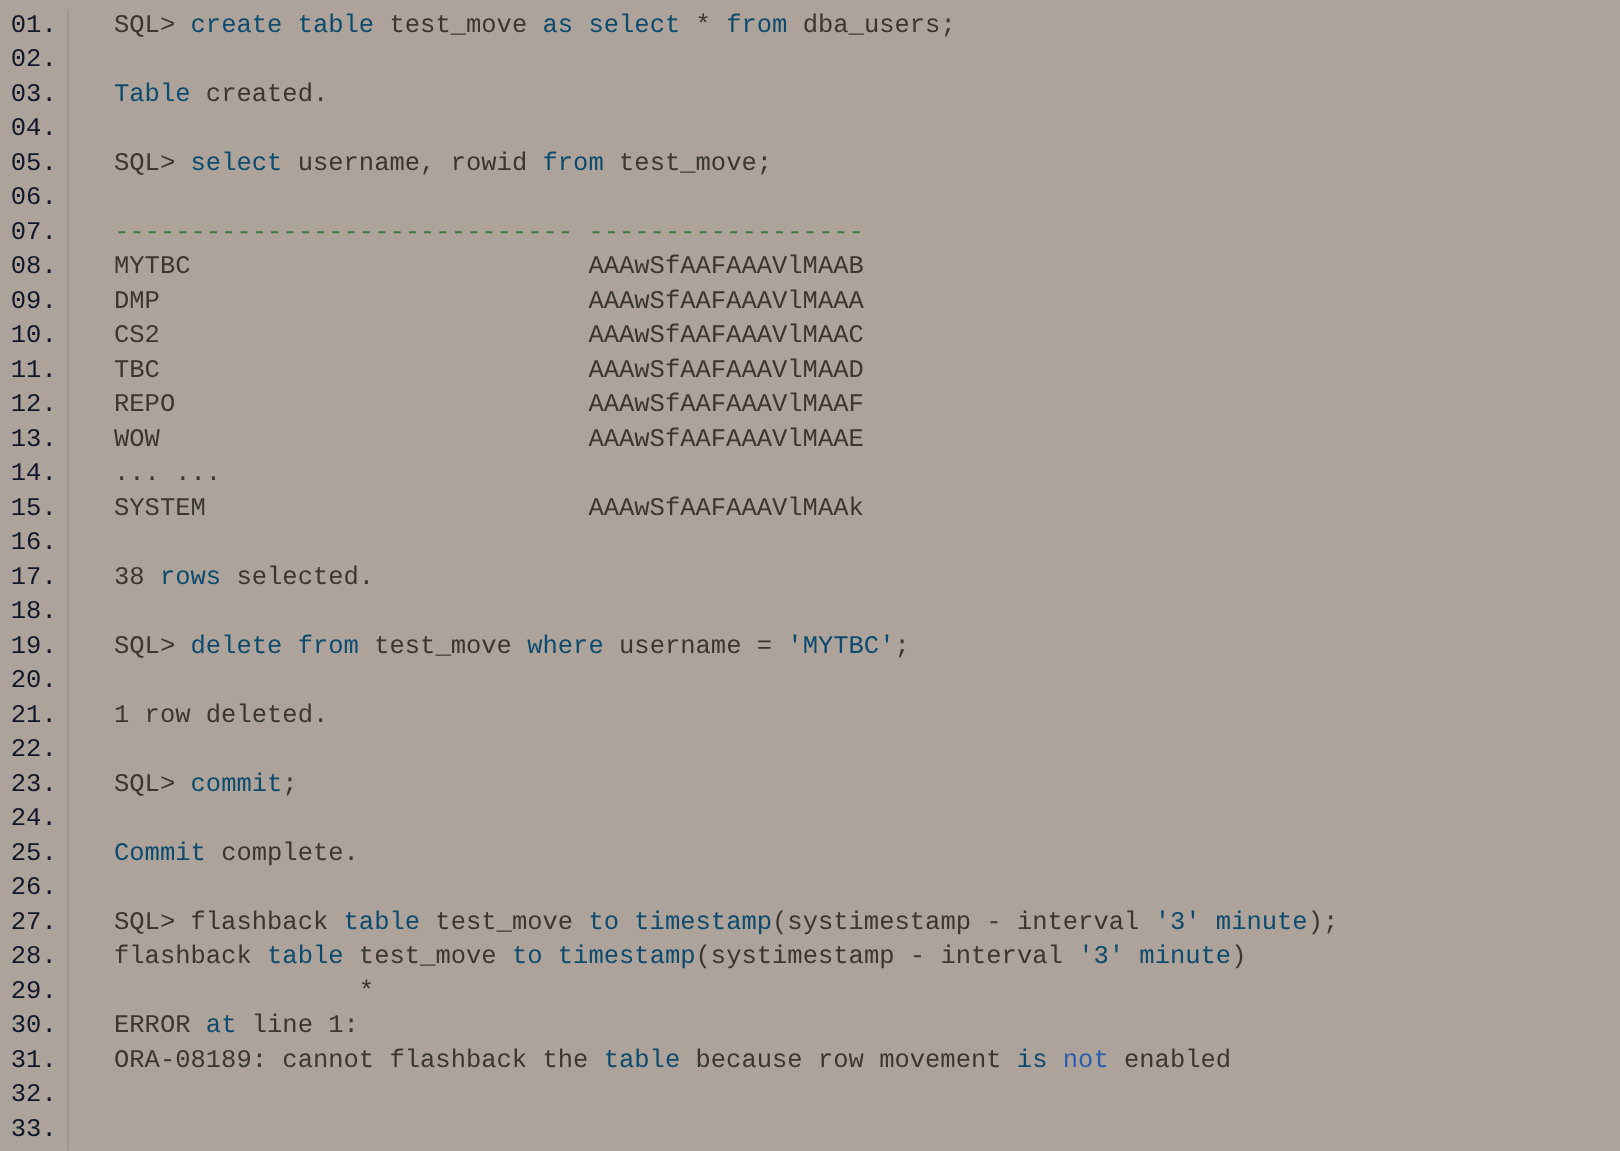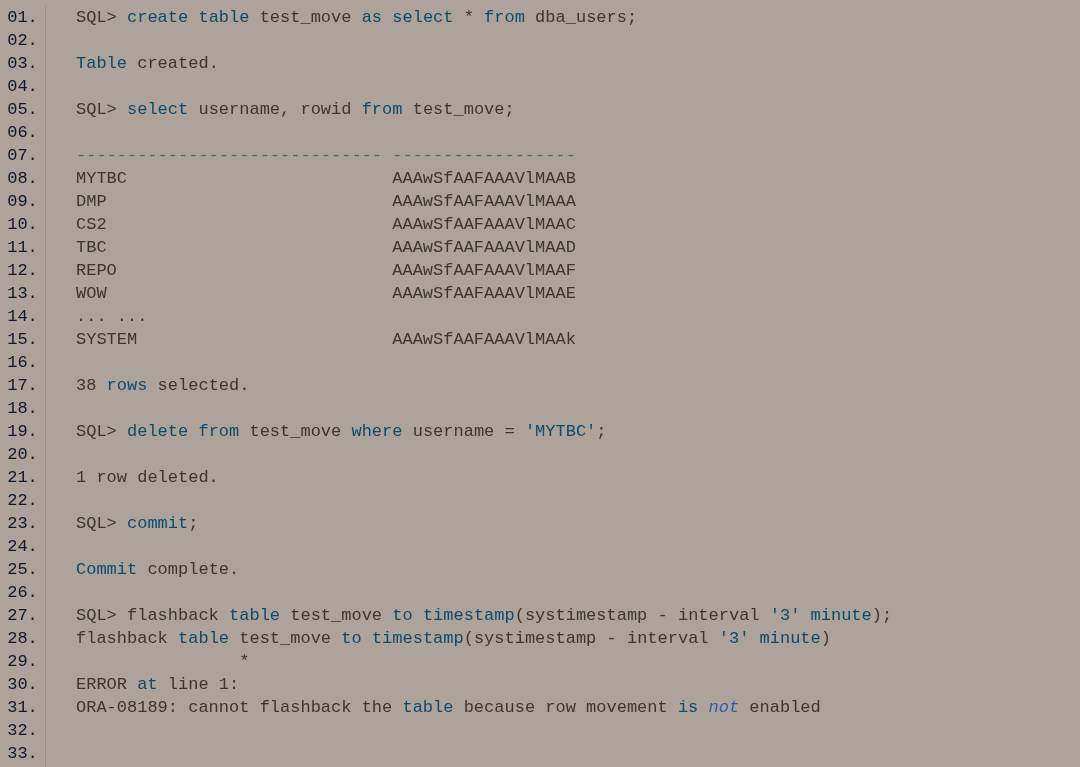--- a/index.html
+++ b/index.html
@@ -39,21 +39,21 @@
     box-sizing: border-box;
   }
   .code-line {
     line-height: 23px;
     height: 23px;
     white-space: pre;
     color: #3b3631;
   }
   .kw   { color: #0c4a6e; font-weight: normal; }
   .str  { color: #0c4a6e; }                      
-  .blue { color: #2a5db0; font-style: italic; }
+  .blue { color: #2a5db0; }
   .dash { color: #3c7a3c; }                      
   .txt  { color: #3b3631; }
 </style>
 </head>
 <body>
 
 <div class="wrapper">
   <div class="gutter" id="gutter">
       <div class="ln">01.</div>
       <div class="ln">02.</div>

